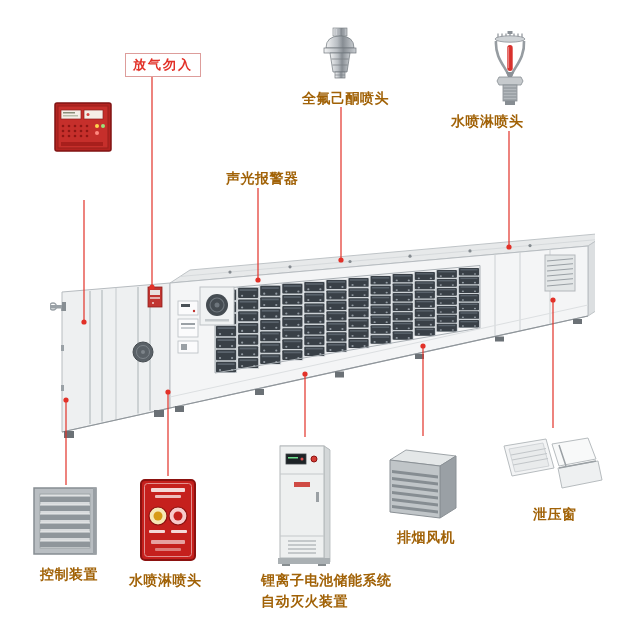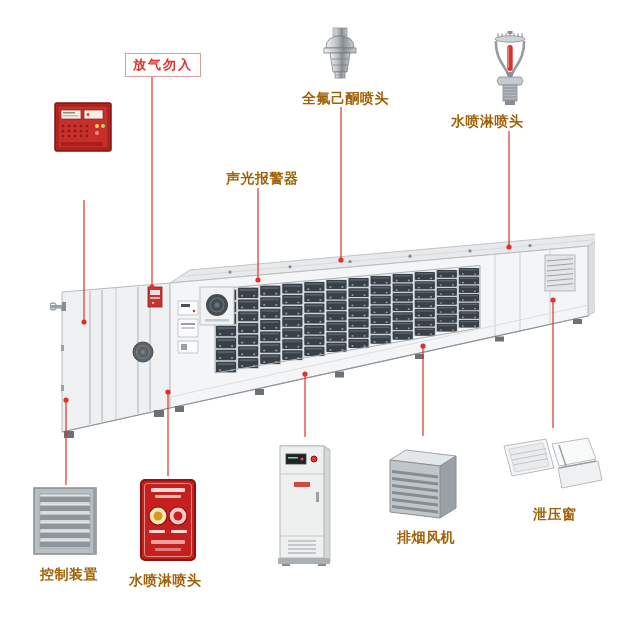--- a/index.html
+++ b/index.html
@@ -374,18 +374,22 @@
   <div class="label" style="left:226px;top:168px">声光报警器</div>
 
   <div class="label" style="left:302px;top:88px">全氟己酮喷头</div>
 
   <div class="label" style="left:451px;top:111px">水喷淋喷头</div>
 
   <div class="label" style="left:40px;top:564px">控制装置</div>
 
   <div class="label" style="left:129px;top:570px">水喷淋喷头</div>
 
+  <div class="label" style="left:261px;top:570px">
+    <div>锂离子电池储能系统</div>
+    <div>自动灭火装置</div>
+  </div>
 
   <div class="label" style="left:397px;top:527px">排烟风机</div>
 
   <div class="label" style="left:533px;top:504px">泄压窗</div>
 
 </div>
 
 </body></html>

